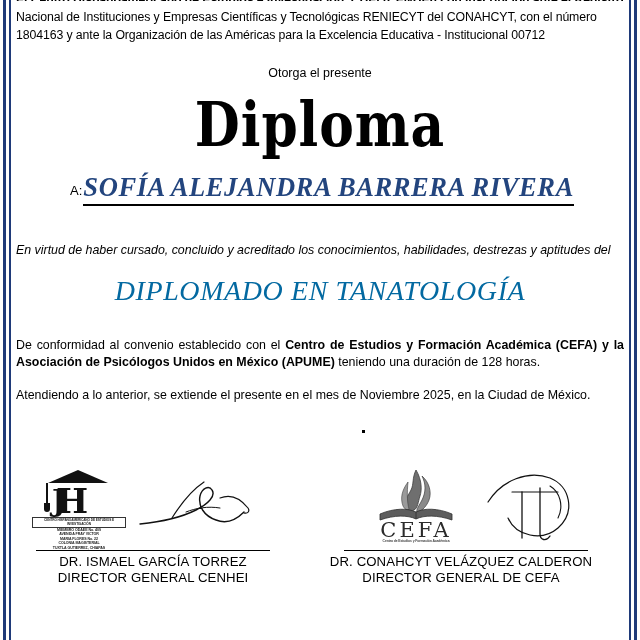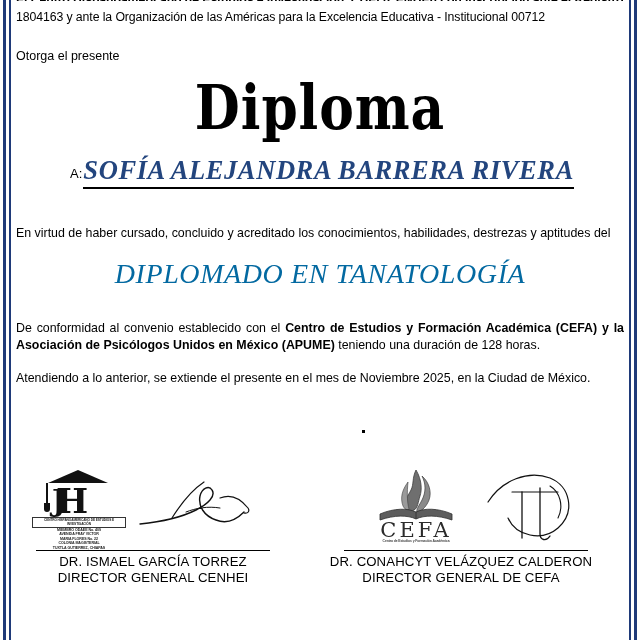--- a/index.html
+++ b/index.html
@@ -60,21 +60,21 @@
     position: relative;
     top: -8px;
     font-weight: bold;
     overflow: hidden;
     height: 9px;
   }
 
   
   .otorga {
     margin-top: 22px;
-    text-align: left;
+    text-align: center;
     font-size: 12.5px;
   }
 
   
   .diploma-title {
     margin-top: 12px;
     text-align: center;
     font-family: "DejaVu Serif", "Liberation Serif", serif;
     font-weight: bold;
     font-size: 62px;
@@ -113,21 +113,21 @@
     padding-bottom: 1px;
     white-space: nowrap;
   }
 
   
   .para {
     font-size: 12.4px;
     line-height: 17px;
     text-align: left;
   }
-  .para.virtud { margin-top: 36px; }
+  .para.virtud { margin-top: 36px; font-style: italic; }
   .para.convenio {
     margin-top: 30px;
     text-align: justify;
     text-justify: inter-word;
   }
   .para.atendiendo { margin-top: 16px; }
   .para b { font-weight: bold; }
 
   
   .program-name {
@@ -324,20 +324,21 @@
 
   <div class="frame-line outer-left"></div>
   <div class="frame-line inner-left"></div>
   <div class="frame-line inner-right"></div>
   <div class="frame-line outer-right"></div>
 
   <div class="content">
 
     <div class="legal-block">
       <div class="legal-line clipped">El Centro Hispanoamericano de Estudios e Investigación, CHEI (CENHEI) con inscripción ante el Registro</div>
+      <div class="legal-line">Nacional de Instituciones y Empresas Científicas y Tecnológicas RENIECYT del CONAHCYT, con el número</div>
       <div class="legal-line">1804163 y ante la Organización de las Américas para la Excelencia Educativa - Institucional 00712</div>
     </div>
 
     <div class="otorga">Otorga el presente</div>
 
     <div class="diploma-title">Diploma</div>
 
     <div class="recipient-row">
       <span class="recipient-prefix">A:</span>
       <span class="recipient-name">SOFÍA ALEJANDRA BARRERA RIVERA</span>

